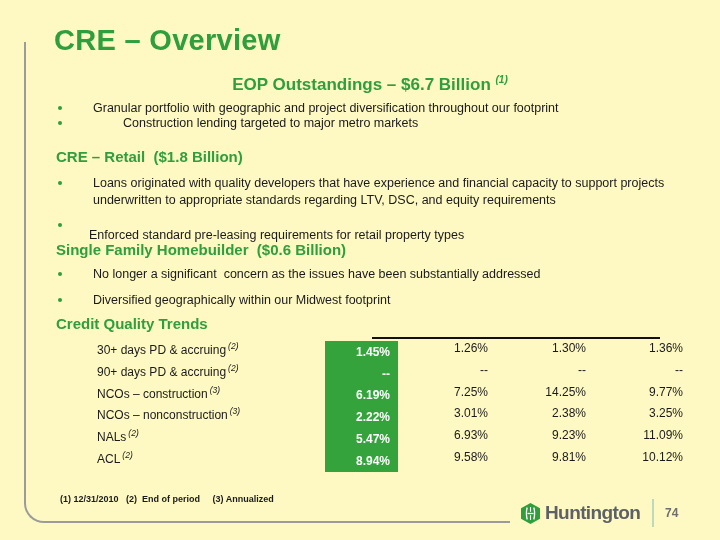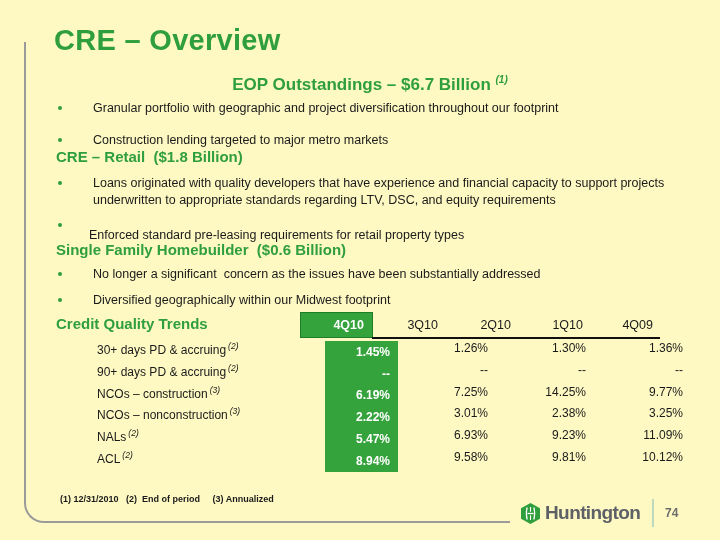--- a/index.html
+++ b/index.html
@@ -28,21 +28,21 @@
   }
   .bullet { position:absolute; left:58px; display:flex;justify-content:flex-end; }
   .bullet .dot {
     width:4px; height:4px; border-radius:50%; background:#2F9E3C;
     margin-top:6px; flex:0 0 auto;
   }
   .bullet .txt {
     margin-left:31px; width:592px; font-size:12.5px; line-height:16.5px;
     color:#1a1a1a; white-space:pre-wrap;
   }
-  .b1 { top:100px; } .b2 { top:132px; }
+  .b1 { top:100px; } .b2 { top:115px;gap:30px; }
   .b3 { top:175px; } .b4 { top:217px;flex-direction:column; }
   .b5 { top:266px; } .b6 { top:292px; }
   .b-close { top:475px; }
   .b-close .txt { font-size:13.5px; }
   .sec-head {
     position:absolute; left:56px; font-size:15px; font-weight:bold;
     color:#2F9E3C; white-space:pre-wrap;
   }
   .h1 { top:148px; } .h2 { top:241px; }
   .cqt-head { top:315px; }
@@ -131,28 +131,20 @@
     <span class="dot"></span>
     <span class="txt">No longer a significant  concern as the issues have been substantially addressed</span>
   </div>
   <div class="bullet b6">
     <span class="dot"></span>
     <span class="txt">Diversified geographically within our Midwest footprint</span>
   </div>
 
   <div class="sec-head cqt-head">Credit Quality Trends</div>
 
-  <div class="t-header">
-    <span class="t-label-spacer"></span>
-    <span class="cell-hl">4Q10</span>
-    <span class="cell c1">3Q10</span>
-    <span class="cell c2">2Q10</span>
-    <span class="cell c3">1Q10</span>
-    <span class="cell c4">4Q09</span>
-  </div>
   <div class="t-underline"></div>
 
   <div class="t-body">
     <div class="t-row">
       <span class="t-label"><span>30+ days PD &amp; accruing</span><span class="fn">(2)</span></span>
       <span class="cell-hl">1.45%</span>
       <span class="cell c1">1.26%</span>
       <span class="cell c2">1.30%</span>
       <span class="cell c3">1.36%</span>
       <span class="cell c4">1.57%</span>

